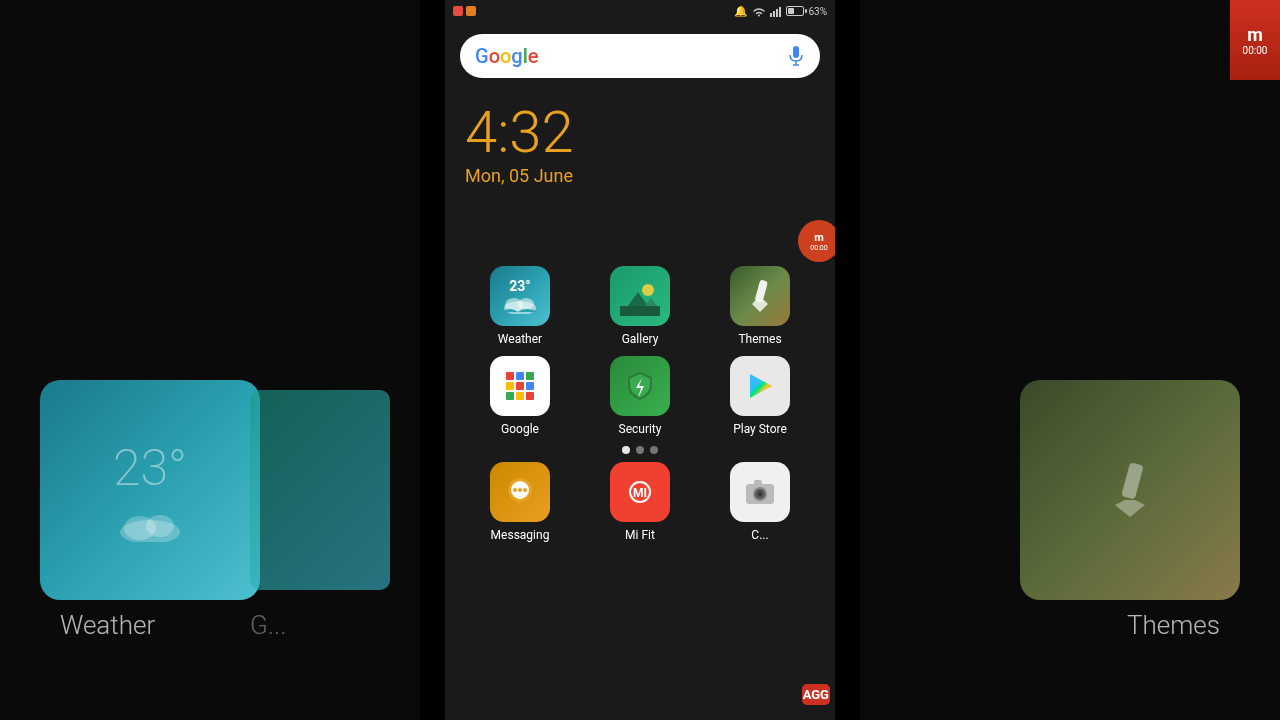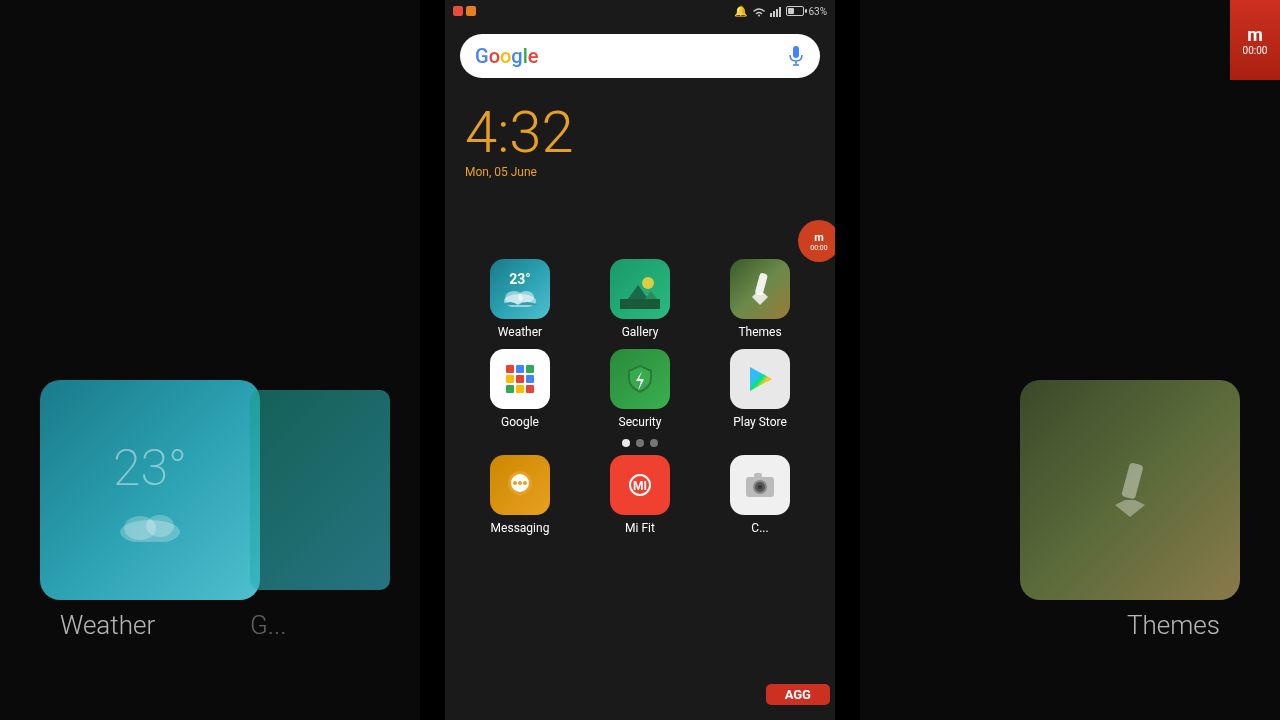--- a/index.html
+++ b/index.html
@@ -171,21 +171,21 @@
     .clock-section {
       padding: 15px 20px 5px;
     }
     .clock-time {
       font-size: 58px;
       font-weight: 300;
       color: #e8a020;
       line-height: 1;
     }
     .clock-date {
-      font-size: 12px;
+      font-size: 18px;
       color: #e8a020;
       margin-top: 4px;
     }
 
     
     .app-grid {
       padding: 5px 15px 10px;
       margin-top: 70px;
     }
     .app-row {
@@ -270,21 +270,21 @@
     }
 
     
     .agg-badge {
       position: absolute;
       bottom: 15px;
       right: 5px;
       background: #cc3020;
       color: #fff;
       border-radius: 5px;
-      padding: 3px 19px;
+      padding: 3px 1px;
       font-size: 13px;
       font-weight: bold;
       z-index: 20;
     }
 
     
     svg { display: block; }
   </style>
 </head>
 <body>

